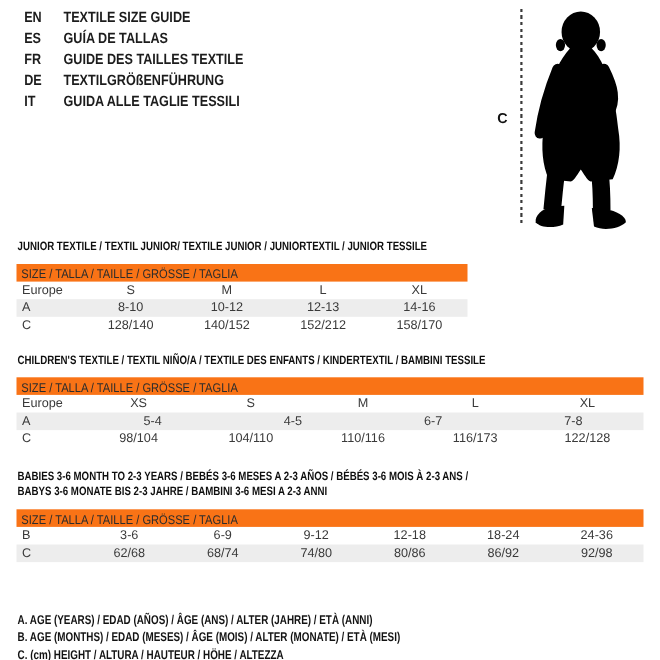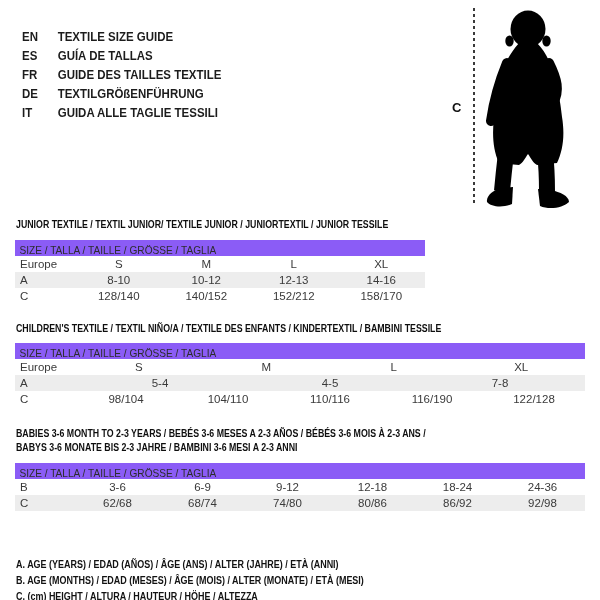--- a/index.html
+++ b/index.html
@@ -3,21 +3,21 @@
 <meta charset="utf-8">
 <style>
   html,body{margin:0;padding:0;}
   body{
     width:600px;height:600px;position:relative;background:#ffffff;
     font-family:"Liberation Sans", sans-serif;color:#1c1c1c;overflow:hidden;
   }
   .abs{position:absolute;}
 
   
-  .langs{left:22px;top:27px;}
+  .langs{left:22px;top:6px;}
   .lang-row{display:flex;height:19px;align-items:center;white-space:nowrap;
             transform:scaleX(0.85);transform-origin:left center;}
   .lang-code{width:42px;font-weight:bold;font-size:13.5px;}
   .lang-title{font-weight:bold;font-size:13.5px;}
 
   
   .measure-label{left:452px;top:100px;font-weight:bold;font-size:13px;color:#111;}
   .measure-line{left:473px;top:8px;width:2px;height:198px;
     background:repeating-linear-gradient(to bottom,#3a3a3a 0 3px,transparent 3px 6px);}
   .baby{left:483px;top:5px;}
@@ -27,21 +27,21 @@
     transform:scaleX(0.8);transform-origin:left top;line-height:14px;}
   .t1-title{left:16px;top:217px;}
   .t2-title{left:16px;top:321px;}
   .t3-title{left:16px;top:426px;}
 
   
   .table{left:15px;}
   .t1{top:240px;width:410px;}
   .t2{top:343px;width:570px;}
   .t3{top:463px;width:570px;}
-  .size-bar{height:16px;background:#8b5cf6;overflow:hidden;}
+  .size-bar{height:16px;background:#f97316;overflow:hidden;}
   .size-bar span{display:inline-block;line-height:16px;font-size:11.5px;color:#2c2c2c;
     padding-left:5px;white-space:nowrap;transform:scaleX(0.88);transform-origin:left center;}
   .trow{display:flex;height:16px;line-height:16px;font-size:11.5px;color:#3a3a3a;justify-content:flex-end;}
   .tlabel{width:60px;padding-left:5px;box-sizing:border-box;}
   .tcell{flex:1;text-align:center;}
   .shaded{background:#ededed;}
 
   
   .footnotes{left:16px;top:557px;}
   .footnote{font-weight:bold;font-size:11.5px;line-height:15.8px;white-space:nowrap;
@@ -131,37 +131,39 @@
   </div>
 </div>
 
 <div class="abs section-title t2-title">CHILDREN'S TEXTILE / TEXTIL NIÑO/A / TEXTILE DES ENFANTS / KINDERTEXTIL / BAMBINI TESSILE</div>
 <div class="abs table t2">
   <div class="size-bar">
     <span>SIZE / TALLA / TAILLE / GRÖSSE / TAGLIA</span>
   </div>
   <div class="trow">
     <span class="tlabel">Europe</span>
+    <span class="tcell">XS</span>
     <span class="tcell">S</span>
     <span class="tcell">M</span>
     <span class="tcell">L</span>
     <span class="tcell">XL</span>
   </div>
   <div class="trow shaded">
     <span class="tlabel">A</span>
     <span class="tcell">5-4</span>
     <span class="tcell">4-5</span>
+    <span class="tcell">6-7</span>
     <span class="tcell">7-8</span>
   </div>
   <div class="trow">
     <span class="tlabel">C</span>
     <span class="tcell">98/104</span>
     <span class="tcell">104/110</span>
     <span class="tcell">110/116</span>
-    <span class="tcell">116/190</span>
+    <span class="tcell">116/173</span>
     <span class="tcell">122/128</span>
   </div>
 </div>
 
 <div class="abs section-title t3-title">
   <div>BABIES 3-6 MONTH TO 2-3 YEARS / BEBÉS 3-6 MESES A 2-3 AÑOS / BÉBÉS 3-6 MOIS À 2-3 ANS /</div>
   <div>BABYS 3-6 MONATE BIS 2-3 JAHRE / BAMBINI 3-6 MESI A 2-3 ANNI</div>
 </div>
 <div class="abs table t3">
   <div class="size-bar">

